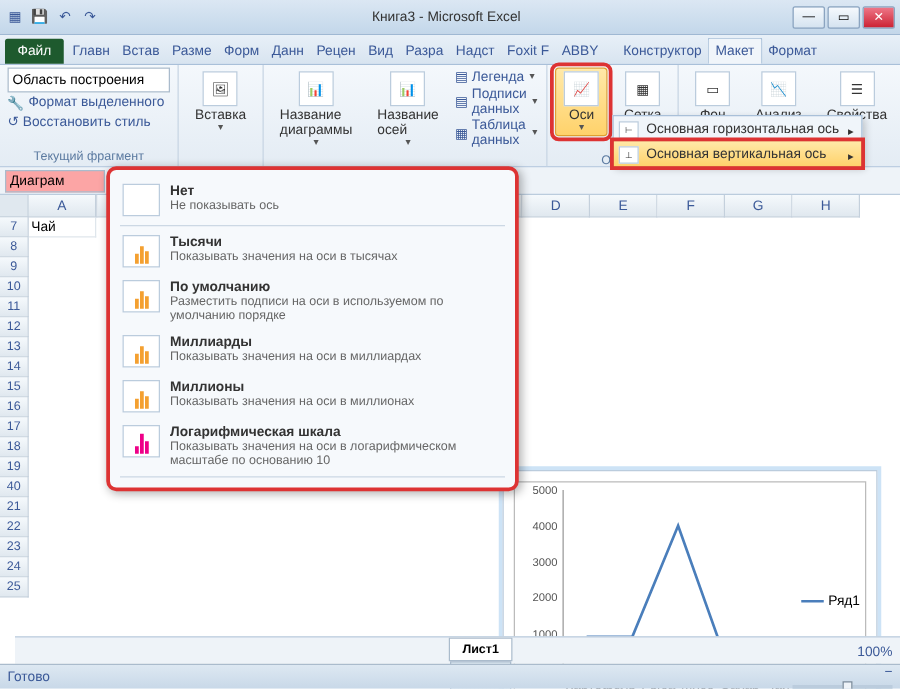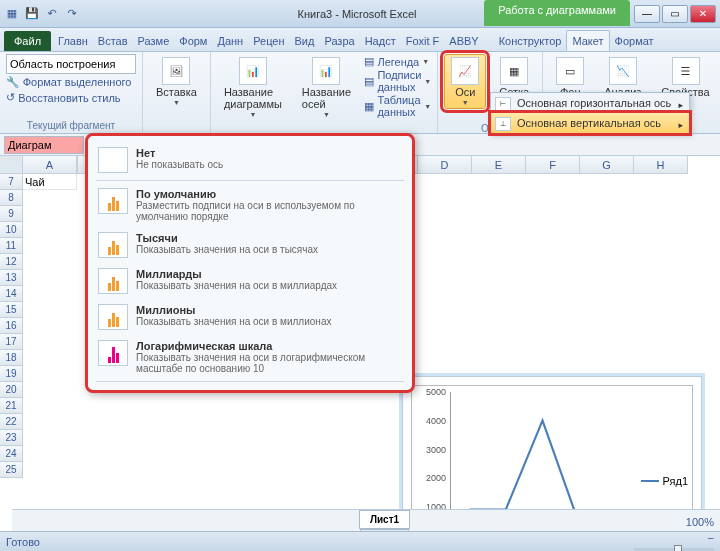--- a/index.html
+++ b/index.html
@@ -73,21 +73,20 @@
 <body>
 
 <div class="titlebar">
   <div class="qat">
     <span class="qat-icon">▦</span>
     <span class="qat-icon">💾</span>
     <span class="qat-icon">↶</span>
     <span class="qat-icon">↷</span>
   </div>
   <div class="title-center">Книга3 - Microsoft Excel</div>
-  <div class="context-tab">Работа с диаграммами</div>
   <div class="win-controls">
     <div class="win-btn">—</div>
     <div class="win-btn">▭</div>
     <div class="win-btn close">✕</div>
   </div>
 </div>
 
 <div class="tabs">
   <div class="file-tab">Файл</div>
   <div class="tab">Главн</div>
@@ -204,21 +203,21 @@
       <div class="row-h">10</div>
       <div class="row-h">11</div>
       <div class="row-h">12</div>
       <div class="row-h">13</div>
       <div class="row-h">14</div>
       <div class="row-h">15</div>
       <div class="row-h">16</div>
       <div class="row-h">17</div>
       <div class="row-h">18</div>
       <div class="row-h">19</div>
-      <div class="row-h">20</div>
+      <div class="row-h">40</div>
       <div class="row-h">21</div>
       <div class="row-h">22</div>
       <div class="row-h">23</div>
       <div class="row-h">24</div>
       <div class="row-h">25</div>
     </div>
   <div class="cells">
     <div class="cell-row">
         <div class="cell">Чай</div>
       </div>
@@ -269,33 +268,33 @@
       </div>
     </div>
   <div class="opt-divider"></div>
   <div class="opt-item">
       <div class="opt-icon">
         <div class="bar" style="height:8px"></div>
         <div class="bar" style="height:14px"></div>
         <div class="bar" style="height:10px"></div>
       </div>
       <div>
-        <div class="opt-title">По умолчанию</div>
-        <div class="opt-desc">Разместить подписи на оси в используемом по умолчанию порядке</div>
+        <div class="opt-title">Тысячи</div>
+        <div class="opt-desc">Показывать значения на оси в тысячах</div>
       </div>
     </div>
   <div class="opt-item">
       <div class="opt-icon">
         <div class="bar" style="height:8px"></div>
         <div class="bar" style="height:14px"></div>
         <div class="bar" style="height:10px"></div>
       </div>
       <div>
-        <div class="opt-title">Тысячи</div>
-        <div class="opt-desc">Показывать значения на оси в тысячах</div>
+        <div class="opt-title">По умолчанию</div>
+        <div class="opt-desc">Разместить подписи на оси в используемом по умолчанию порядке</div>
       </div>
     </div>
   <div class="opt-item">
       <div class="opt-icon">
         <div class="bar" style="height:8px"></div>
         <div class="bar" style="height:14px"></div>
         <div class="bar" style="height:10px"></div>
       </div>
       <div>
         <div class="opt-title">Миллиарды</div>

